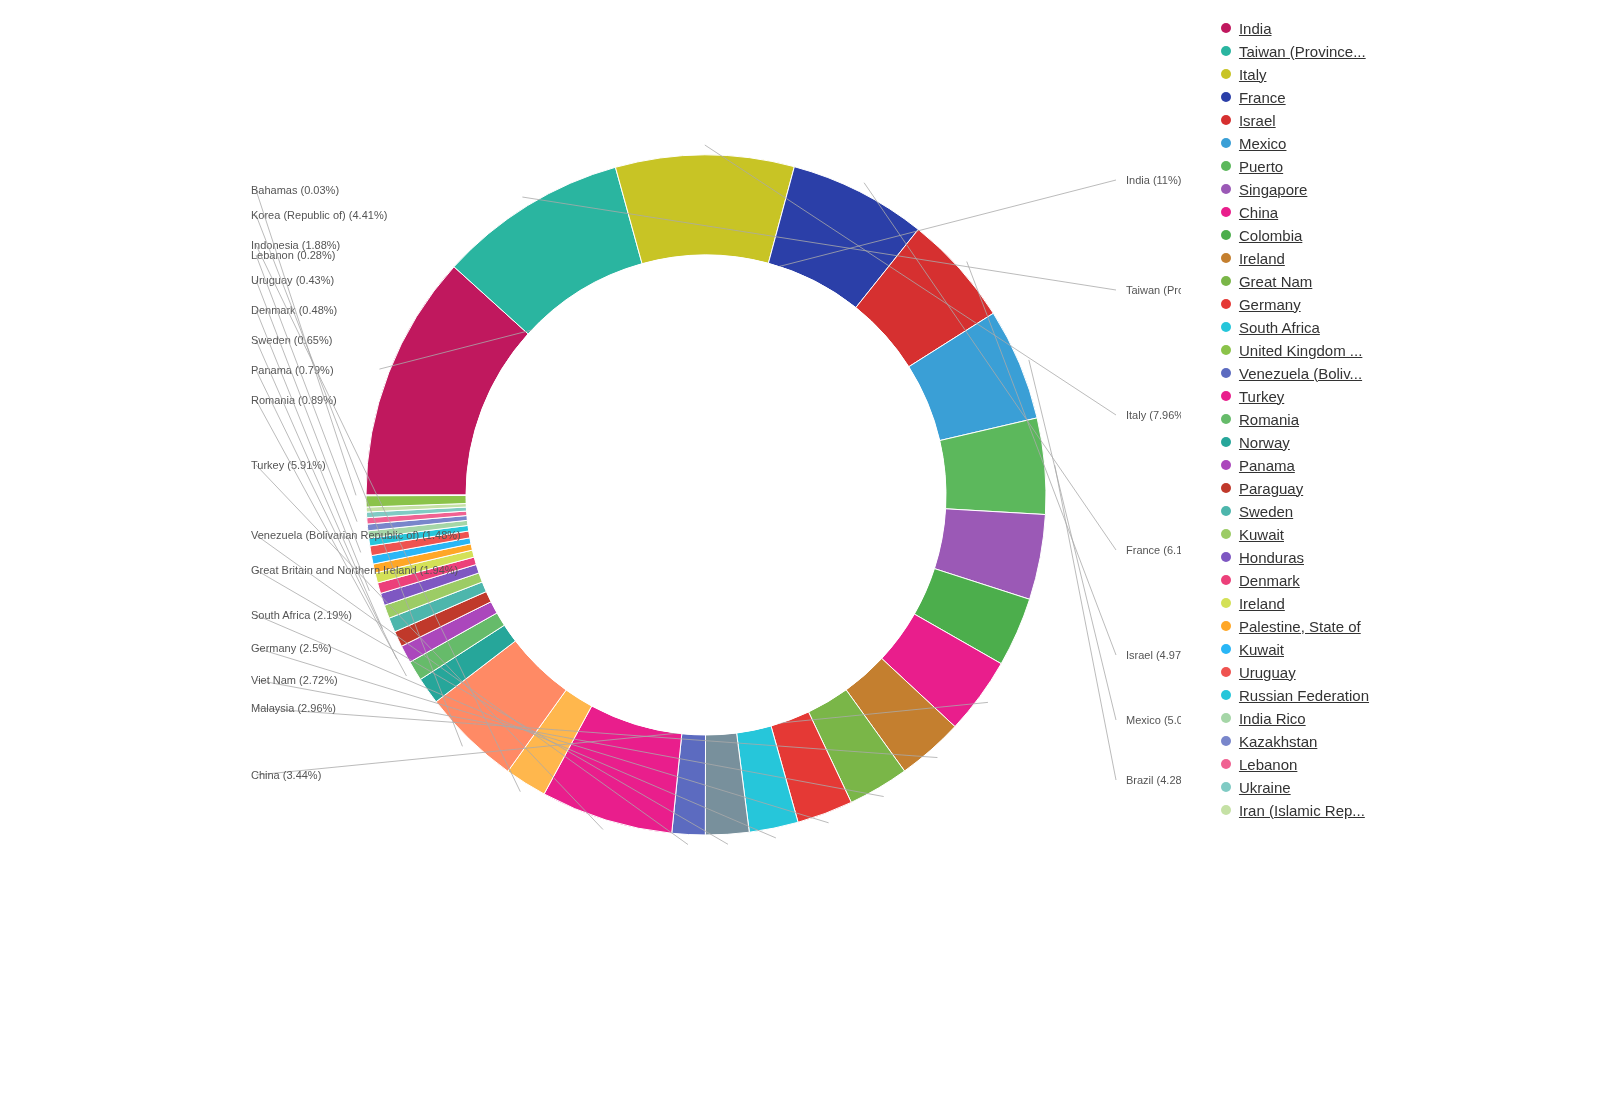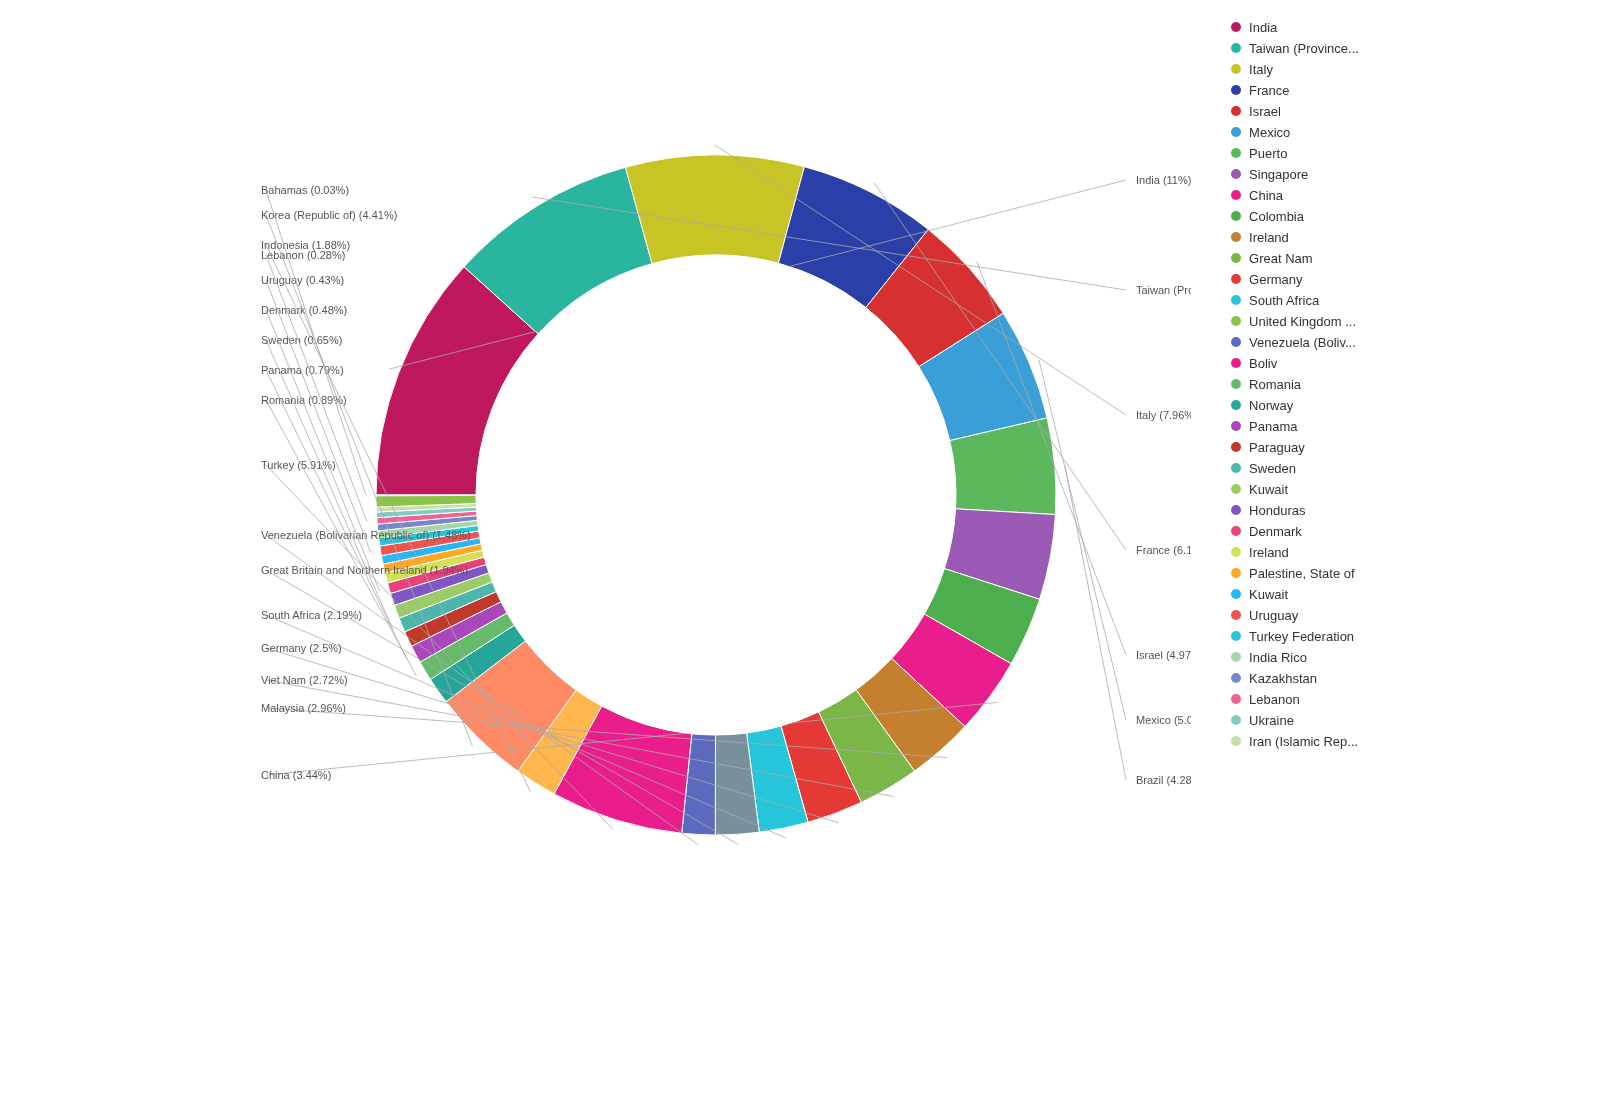--- a/index.html
+++ b/index.html
@@ -36,22 +36,23 @@
       gap: 8px;
       white-space: nowrap;
     }
     .legend-dot {
       width: 10px;
       height: 10px;
       border-radius: 50%;
       flex-shrink: 0;
     }
     .legend-label {
-      font-size: 13px;
+      font-size: 15px;
       color: #333;
+      text-decoration: underline;
     }
   </style>
 </head>
 <body>
 
 <div class="chart-container">
   <div style="position:relative; width:950px; height:950px;">
     <svg viewBox="0 0 950 950" width="950" height="950">
 
       <g id="donut-segments">
@@ -210,21 +211,21 @@
       <div class="legend-item">
     <div class="legend-dot" style="background:#8bc34a"></div>
     <span class="legend-label">United Kingdom ...</span>
   </div>
       <div class="legend-item">
     <div class="legend-dot" style="background:#5c6bc0"></div>
     <span class="legend-label">Venezuela (Boliv...</span>
   </div>
       <div class="legend-item">
     <div class="legend-dot" style="background:#e91e8c"></div>
-    <span class="legend-label">Boliv</span>
+    <span class="legend-label">Turkey</span>
   </div>
       <div class="legend-item">
     <div class="legend-dot" style="background:#66bb6a"></div>
     <span class="legend-label">Romania</span>
   </div>
       <div class="legend-item">
     <div class="legend-dot" style="background:#26a69a"></div>
     <span class="legend-label">Norway</span>
   </div>
       <div class="legend-item">
@@ -262,21 +263,21 @@
       <div class="legend-item">
     <div class="legend-dot" style="background:#29b6f6"></div>
     <span class="legend-label">Kuwait</span>
   </div>
       <div class="legend-item">
     <div class="legend-dot" style="background:#ef5350"></div>
     <span class="legend-label">Uruguay</span>
   </div>
       <div class="legend-item">
     <div class="legend-dot" style="background:#26c6da"></div>
-    <span class="legend-label">Turkey Federation</span>
+    <span class="legend-label">Russian Federation</span>
   </div>
       <div class="legend-item">
     <div class="legend-dot" style="background:#a5d6a7"></div>
     <span class="legend-label">India Rico</span>
   </div>
       <div class="legend-item">
     <div class="legend-dot" style="background:#7986cb"></div>
     <span class="legend-label">Kazakhstan</span>
   </div>
       <div class="legend-item">

